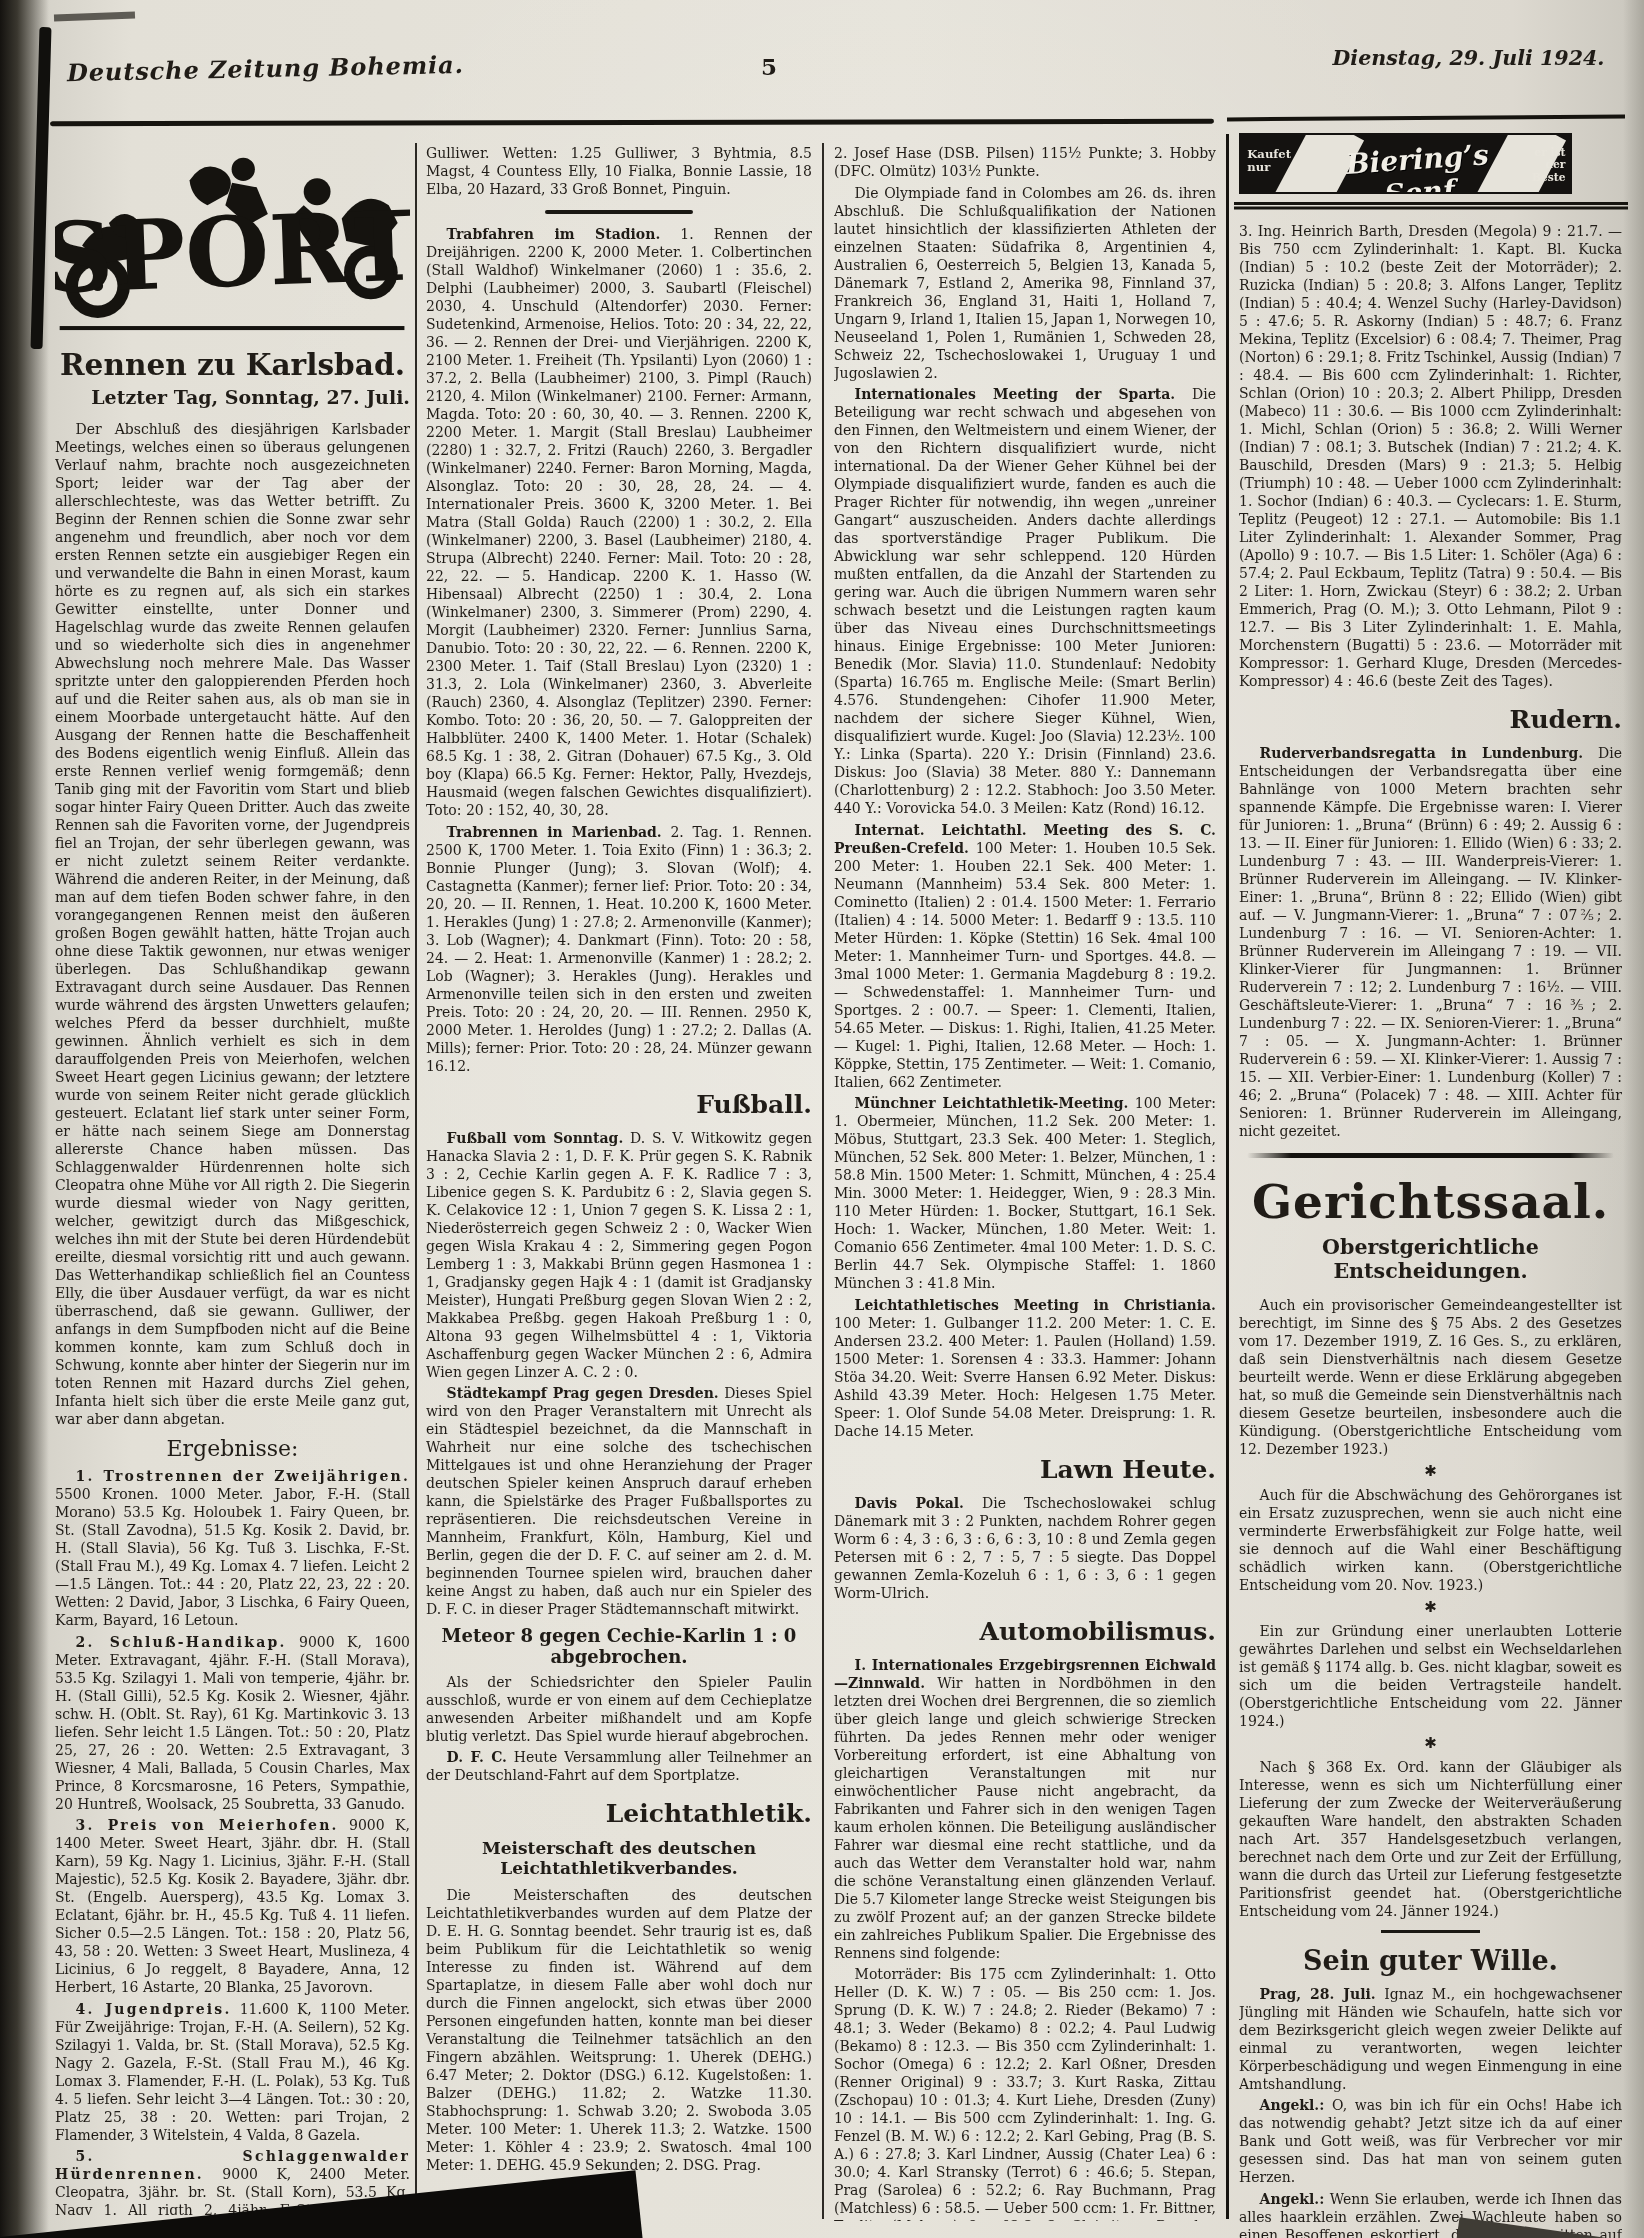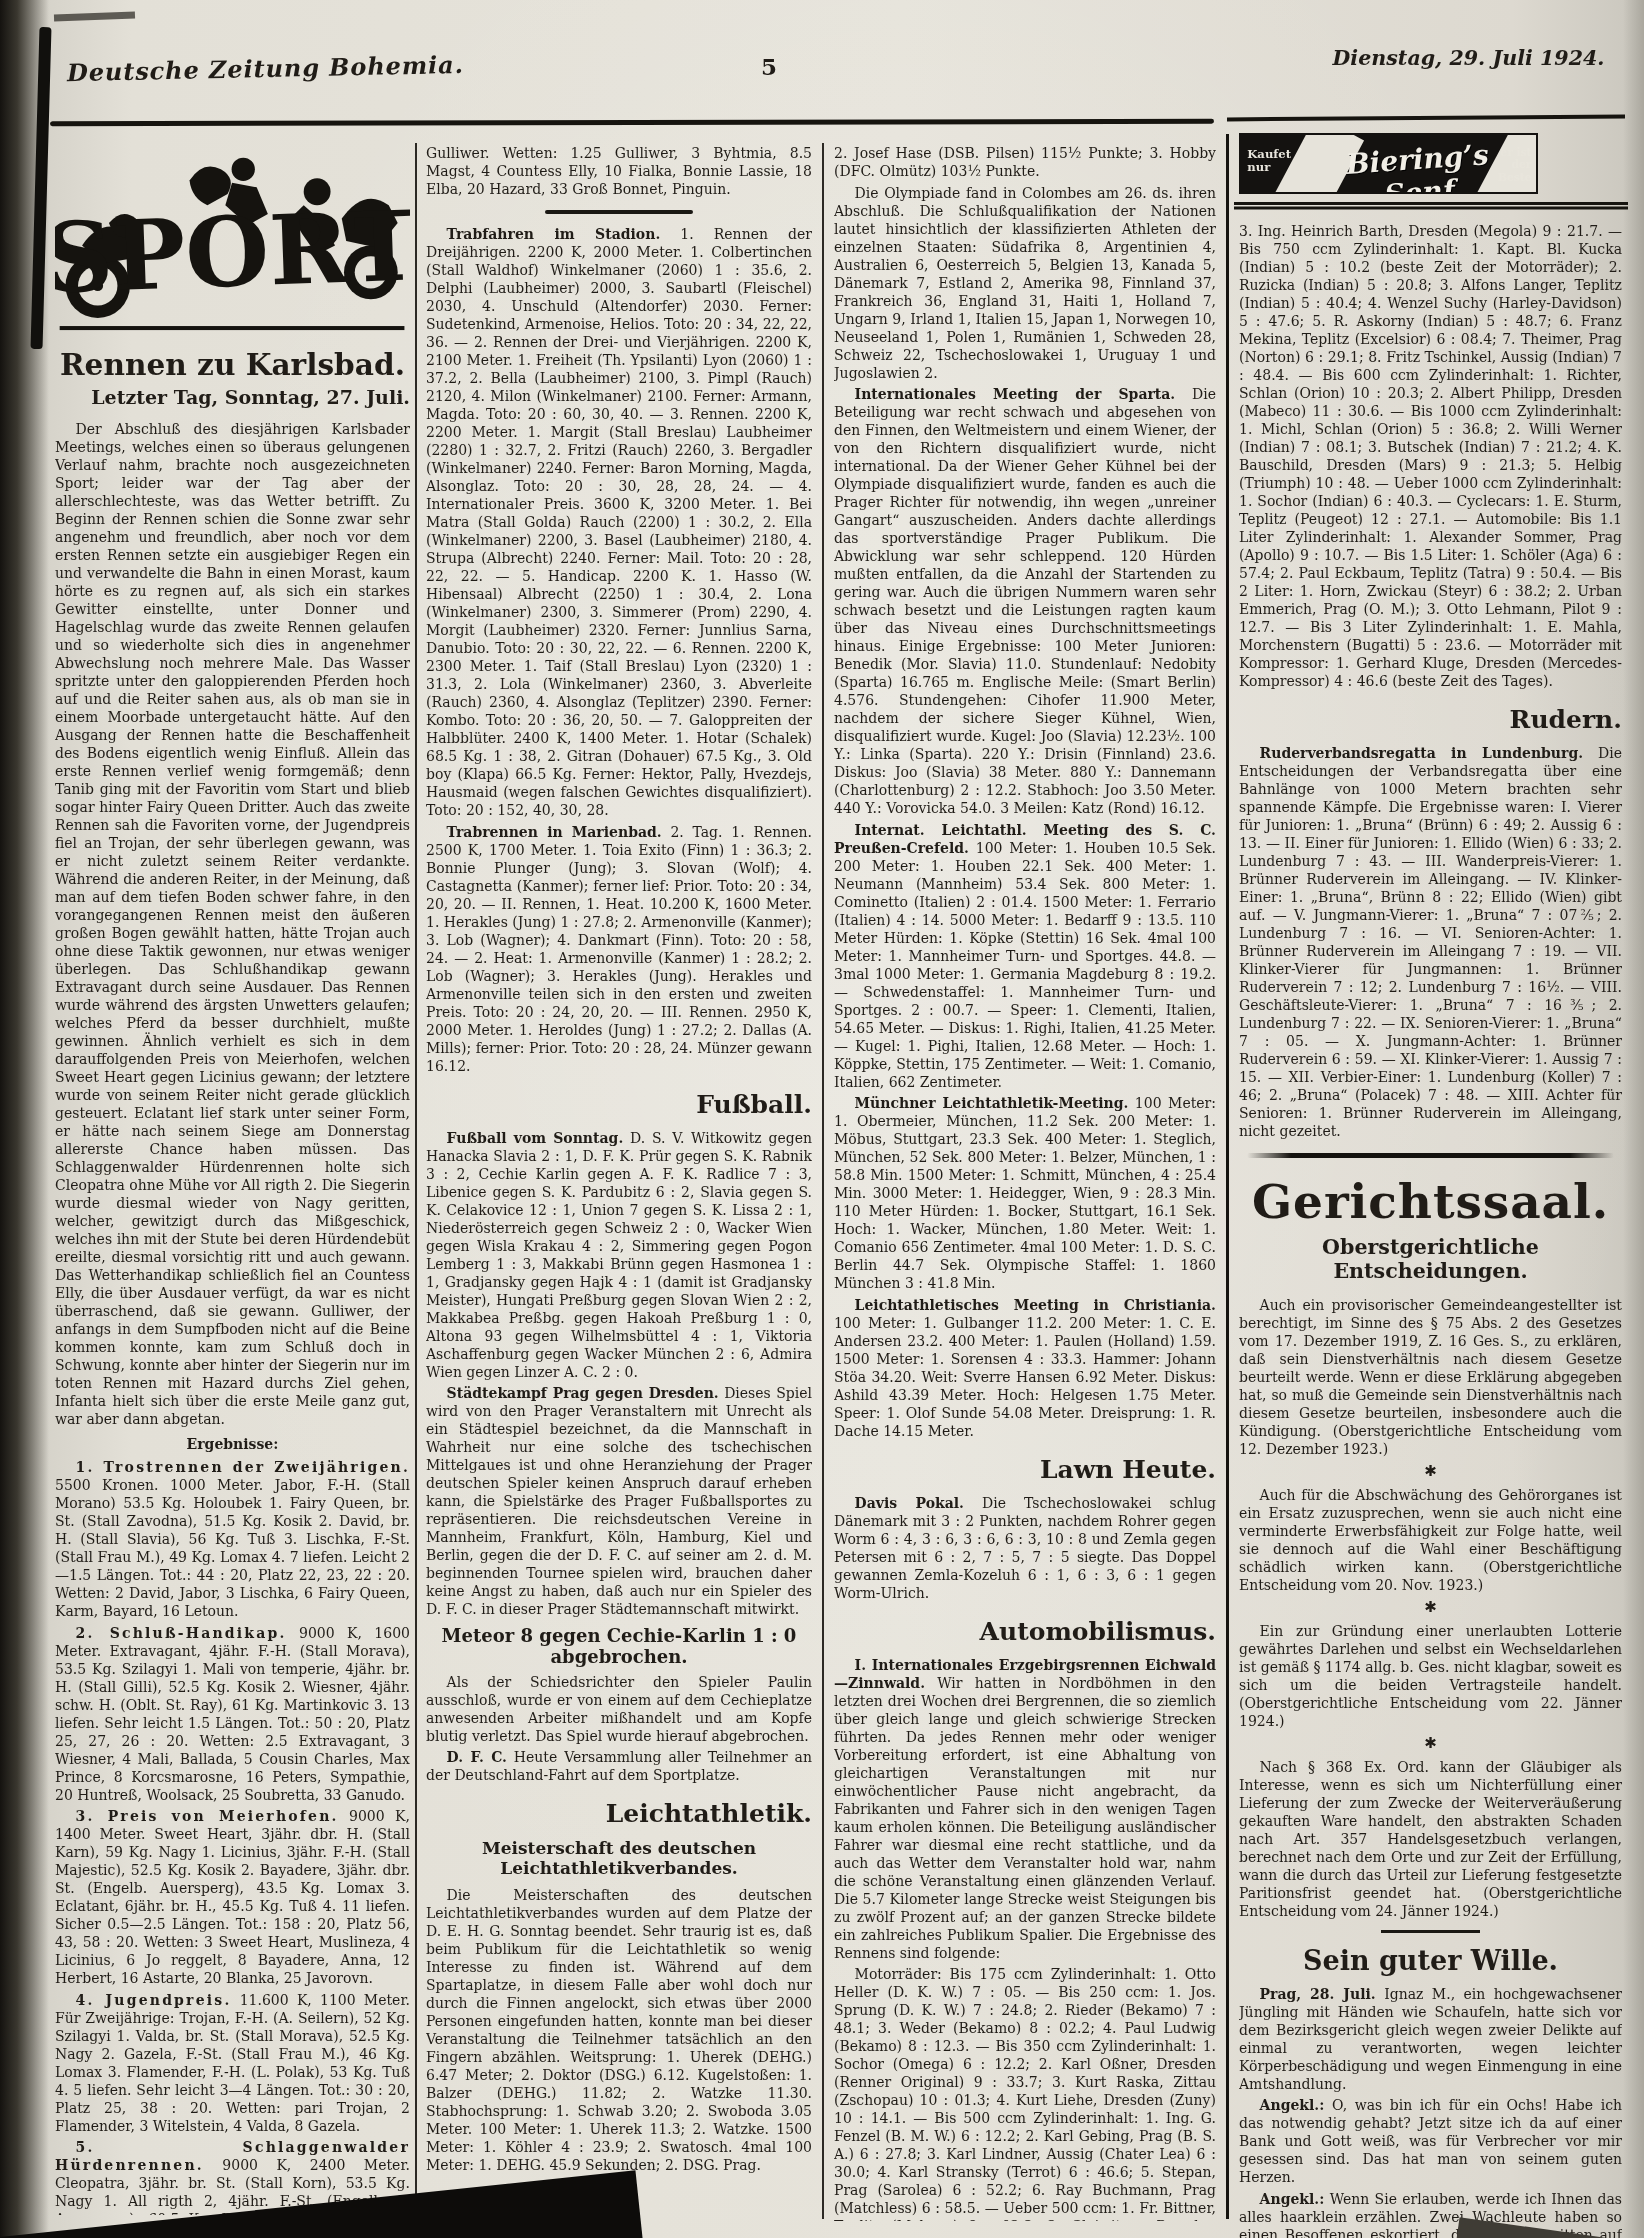--- a/index.html
+++ b/index.html
@@ -47,37 +47,37 @@
 
   .body{font-size:14px;line-height:18px;margin:0 0 3.6px;text-indent:20.6px;}
   .body.noind{text-indent:0;}
   .lead{font-weight:bold;}
   .sperr{font-weight:bold;letter-spacing:2.2px;}
 
   .headline{font-size:29.6px;font-weight:bold;text-align:center;margin:11.6px 0 4.5px;text-indent:0;}
   .dateline{font-size:19px;font-weight:bold;text-align:right;margin:0 0 11.6px;}
   .sechead{font-size:25px;font-weight:bold;text-align:right;margin:15px 0 9.9px;}
   .subhead{font-size:17px;font-weight:bold;text-align:center;margin:0 0 7.2px;}
-  .resulthead{font-size:14px;font-weight:bold;text-align:center;margin:8px 0 6.3px;}
+  .resulthead{font-size:22px;font-weight:normal;text-align:center;margin:8px 0 6.3px;}
   .courthead{font-size:47px;font-weight:bold;text-align:center;margin:16px 0 6.3px;letter-spacing:0.9px;}
   .courtsub{font-size:20.6px;font-weight:bold;text-align:center;margin:0 0 13.4px;}
   .willehead{font-size:27px;font-weight:bold;text-align:center;margin:11.6px 0 9px;}
   .centerline{font-size:18px;font-weight:bold;text-align:center;margin:6.3px 0;text-indent:0;}
 
   .rule-mid{width:148px;height:4px;background:#1a1813;margin:11.6px auto;border-radius:2.2px;}
   .rule-short{width:99px;height:3.1px;background:#1a1813;margin:9.9px auto;}
   .rule-long{width:96%;height:4.5px;background:linear-gradient(90deg,rgba(20,18,14,0),#14120e 12%,#14120e 88%,rgba(20,18,14,0));margin:13.4px auto;border-radius:2.7px;}
   .star-div{text-align:center;font-size:15px;margin:2.7px 0 6.3px;text-indent:0;}
 
   
   .sport-art{position:relative;width:355px;height:197px;margin:0 0 6.3px;}
   .sport-art svg{display:block;}
 
   
-  .ad{position:absolute;left:1239px;top:133px;width:299px;height:61px;background:#141210;
+  .ad{position:absolute;left:1239px;top:133px;width:333px;height:61px;background:#141210;
       border:2.2px solid #141210;box-sizing:border-box;overflow:hidden;}
   .ad .stripe{position:absolute;top:-13.4px;width:54px;height:99px;background:#e6e3da;transform:rotate(28deg);}
   .ad .s1{left:49px;}
   .ad .s2{left:251px;}
   .ad .kauf{position:absolute;left:6.3px;top:12.5px;width:49px;font-size:11.6px;line-height:13.4px;font-weight:bold;color:#e8e5dc;}
   .ad .brand{position:absolute;left:81px;top:8px;width:193px;text-align:center;
       font-size:28px;font-style:italic;font-weight:bold;color:#f1eee6;transform:rotate(-4deg);
       text-shadow:0.9px 0.9px 0 #000;}
   .ad .beste{position:absolute;right:4.5px;top:11.6px;width:49px;font-size:10.7px;line-height:12.5px;font-weight:bold;color:#e8e5dc;text-align:right;}
   .ad-rule{position:absolute;left:1234px;top:202px;width:394px;height:2.7px;background:#16140f;

